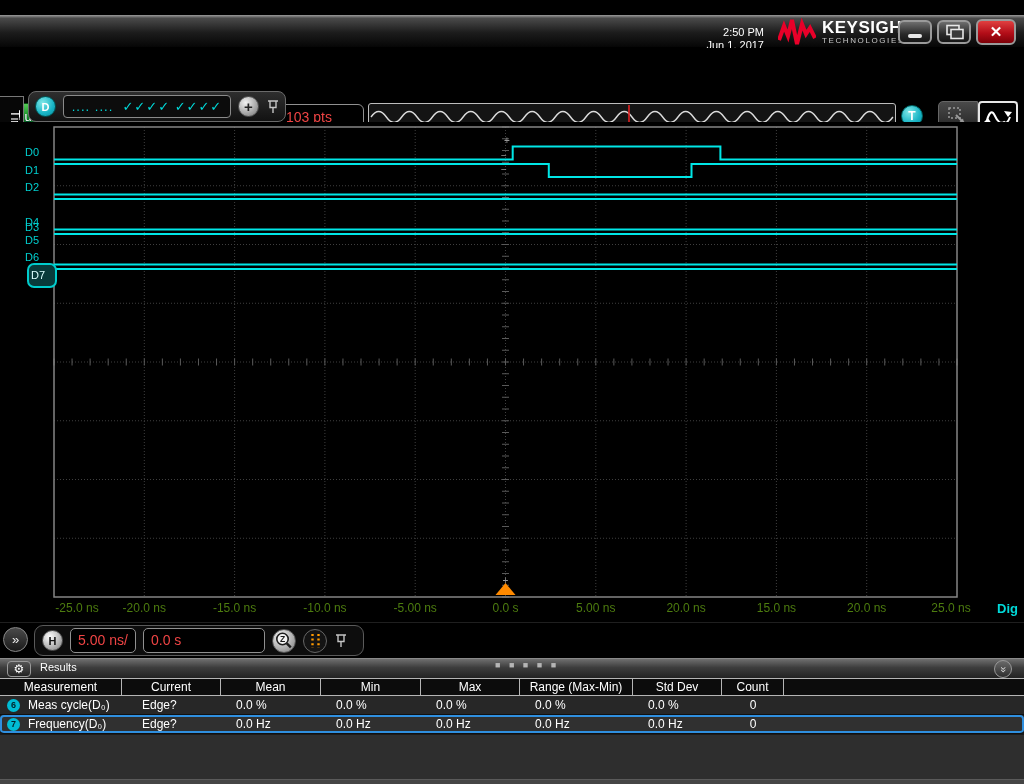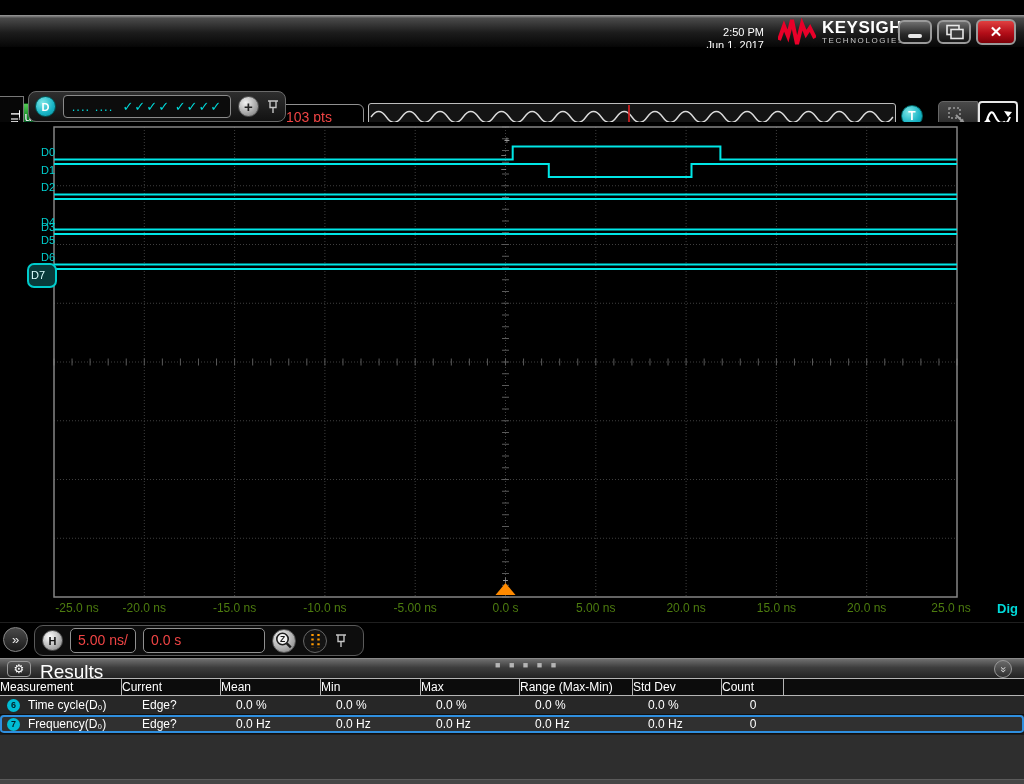--- a/index.html
+++ b/index.html
@@ -104,21 +104,21 @@
   .tab-time { height:91px; background:#070707; }
   .tab-vert { height:146px; background:#6f6f6f; border-top:none; }
   .watermark {
     position:absolute; left:-1px; top:258px; writing-mode:vertical-rl; text-orientation:mixed;
     color:#383838; font-size:25px; font-style:italic; letter-spacing:1px;
   }
   
   .main { position:absolute; left:0; top:122px; width:1024px; height:500px; background:#000; }
   .scope-svg { position:absolute; left:0; top:0; }
   .ch-label {
-    position:absolute; left:32px; width:25px; height:15px; line-height:15px;
+    position:absolute; left:16px; width:25px; height:15px; line-height:15px;
     color:#00cfcf; font-size:11px; text-align:right; padding-right:2px;
   }
   .ch-label.selected {
     left:27px; width:30px; height:25px; line-height:21px; text-align:center; padding-right:8px;
     border:2px solid #00cccc; border-radius:7px; background:#083a3a; color:#aef; color:#dff;
   }
   .axis-labels { position:absolute; left:0; top:479px; width:1024px; height:18px; }
   .axis-tick { position:absolute; transform:translateX(-50%); color:#4d7c0f; font-size:12px; white-space:nowrap; }
   .dig-badge { position:absolute; left:997px; top:479px; color:#00d9d9; font-size:13px; font-weight:bold; }
   
@@ -151,32 +151,32 @@
   .results-hdr {
     position:absolute; left:0; top:658px; width:1024px; height:20px;
     background:linear-gradient(180deg,#6f6f6f,#3d3d3d 45%,#232323);
     border-top:1px solid #8a8a8a;
   }
   .gear-btn {
     position:absolute; left:7px; top:2px; width:24px; height:16px;
     background:linear-gradient(180deg,#555,#222); border:1px solid #999; border-radius:4px;
     color:#fff; font-size:12px; line-height:14px; text-align:center;
   }
-  .results-title { position:absolute; left:40px; top:2px; color:#fff; font-size:19px; }
+  .results-title { position:absolute; left:40px; top:2px; color:#fff; font-size:11px; }
   .drag-dots { position:absolute; left:495px; top:1px; color:#b5b5b5; font-size:9px; letter-spacing:3px; }
   .collapse-btn {
     position:absolute; right:12px; top:1px; width:18px; height:18px; border-radius:50%;
     background:linear-gradient(180deg,#6a6a6a,#2e2e2e); border:1px solid #999;
     color:#ddd; display:flex; align-items:center; justify-content:center;
   }
   .collapse-btn span { transform:rotate(90deg); font-size:11px; line-height:1; }
   .results-table { position:absolute; left:0; top:678px; width:1024px; height:57px; background:#1b1b1b; font-size:12px; }
   .rrow { display:grid; grid-template-columns:122px 99px 100px 100px 99px 113px 89px 62px 1fr; align-items:center; }
   .rrow.header { height:18px; background:#0c0c0c; border-top:1px solid #b5b5b5; border-bottom:1px solid #b5b5b5; }
-  .rrow.header .cell { color:#fff; font-size:12px; border-right:1px solid #b5b5b5; height:32px; line-height:16px; }
+  .rrow.header .cell { color:#fff; text-align:center; font-size:12px; border-right:1px solid #b5b5b5; height:32px; line-height:16px; }
   .rrow.header .cell:last-child { border-right:none; }
   .rrow.data { height:19px; background:#272727; color:#fff; border-bottom:1px solid #101010; position:relative; }
   .rrow.data.selected { background:#303030; box-shadow:0 0 0 2px #2f8fdf inset; border-radius:4px; }
   .cell.name { display:flex; align-items:center; gap:8px; padding-left:7px; }
   .num-badge {
     width:13px; height:13px; border-radius:50%; background:#00bcd4; color:#00222a;
     font-size:9px; font-weight:bold; display:flex; align-items:center; justify-content:center; flex:0 0 auto;
   }
   .cell.val { padding-left:15px; }
   .cell.cur { padding-left:20px; }
@@ -466,21 +466,21 @@
         <div class="cell">Min</div>
         <div class="cell">Max</div>
         <div class="cell">Range (Max-Min)</div>
         <div class="cell">Std Dev</div>
         <div class="cell">Count</div>
         <div class="cell"></div>
       </div>
       <div class="rrow data">
         <div class="cell name">
           <span class="num-badge">6</span>
-          <span>Time cycle(D₀)</span>
+          <span>Meas cycle(D₀)</span>
         </div>
         <div class="cell cur">Edge?</div>
         <div class="cell val">0.0 %</div>
         <div class="cell val">0.0 %</div>
         <div class="cell val">0.0 %</div>
         <div class="cell val">0.0 %</div>
         <div class="cell val">0.0 %</div>
         <div class="cell cnt">0</div>
         <div class="cell val"></div>
       </div>

